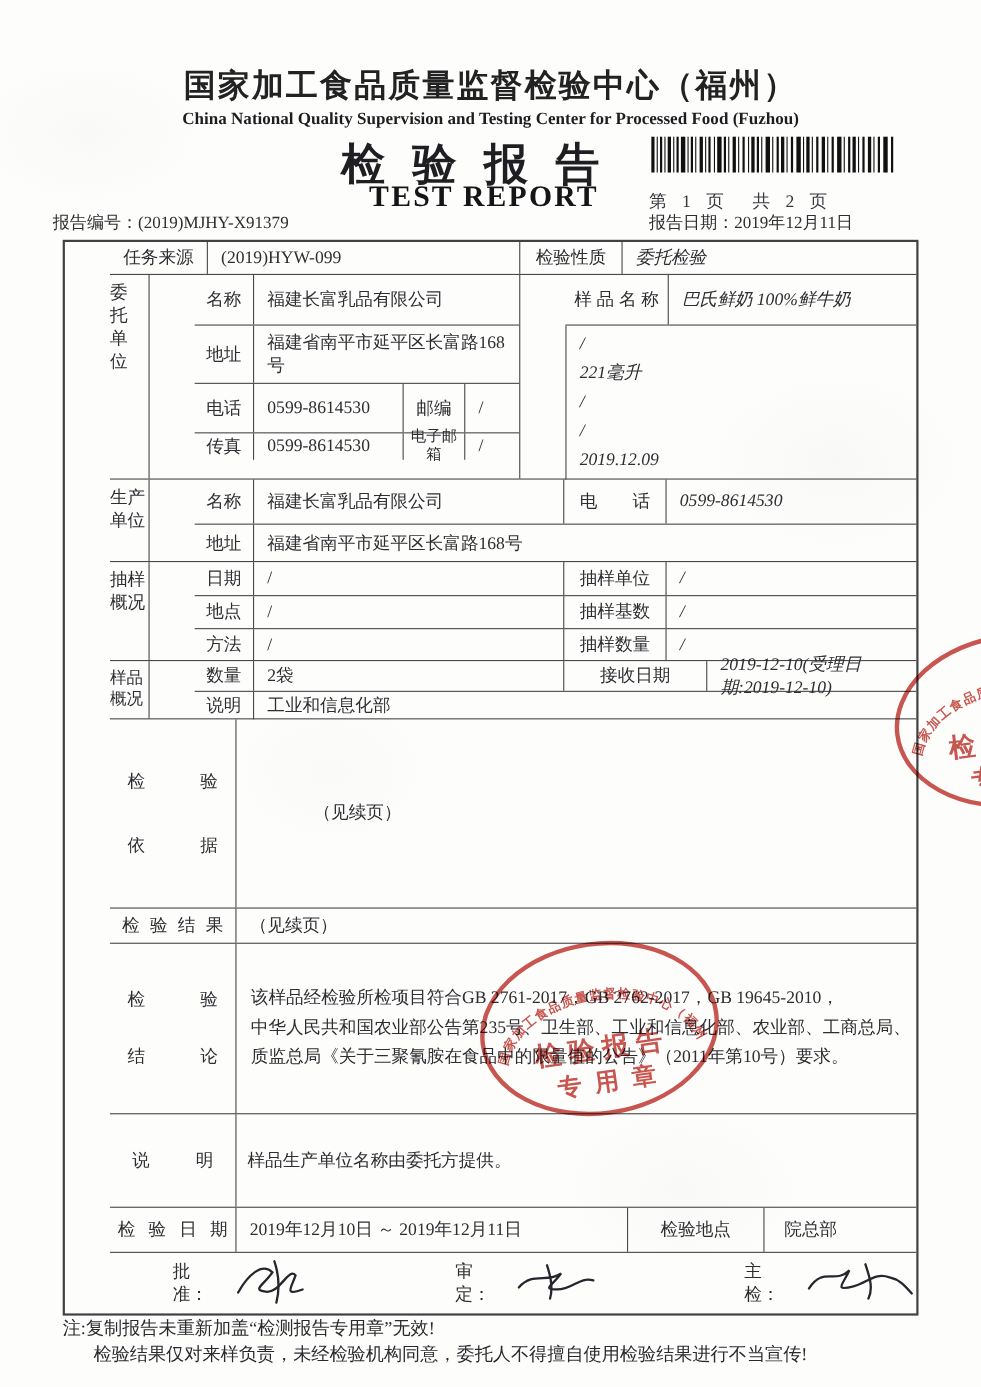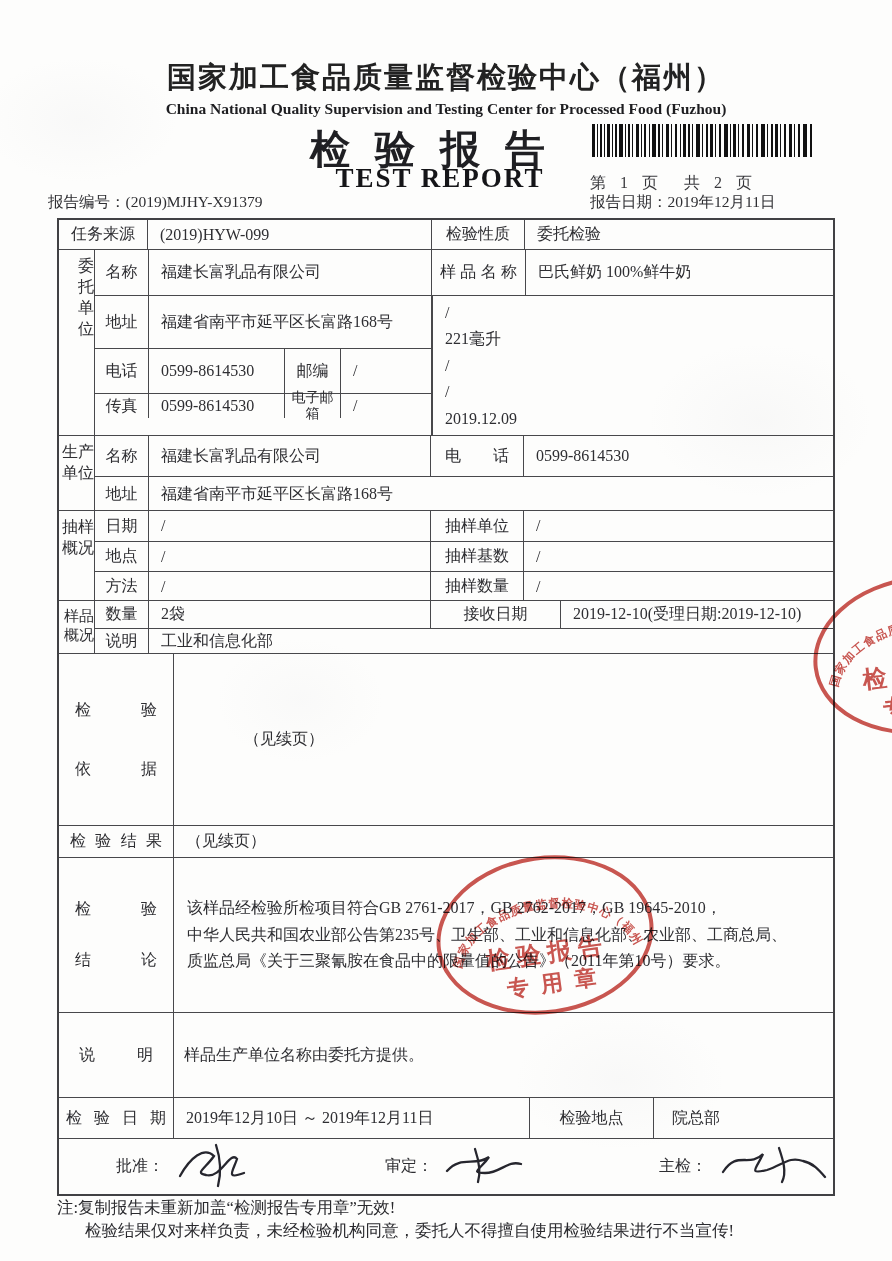--- a/index.html
+++ b/index.html
@@ -28,31 +28,31 @@
             font-size: 40px; font-weight: 700; letter-spacing: 25px; color:#1f1f23; }
   .doc-en { top: 163px; left: 150px; width: 580px; text-align: center;
             font-size: 27px; font-weight: 700; letter-spacing: 2px; color:#151518; }
   .barcode { top: 124px; left: 592px; }
   .page-info { top: 173px; left: 590px; font-size: 16px; letter-spacing: 5px; color:#39393d; }
   .meta-left  { top: 192px; left: 48px;  font-size: 15.5px; }
   .meta-right { top: 192px; left: 590px; font-size: 15.5px; }
 
   
   .tbl { top: 218px; left: 57px; width: 778px; border: 2px solid #414144; background: transparent; }
-  .fr { display: flex; }
+  .fr { display: flex; margin-left: 41px; }
   .bt { border-top: 1.6px solid #48484b; }
   .bl { border-left: 1.6px solid #48484b; }
   .cell { display:flex; align-items:center; font-size: 16px; }
   .lab  { justify-content:center; }
   .val  { justify-content:flex-start; padding-left: 12px; }
   .jl { display:block; width:100%; text-align: justify; text-align-last: justify; }
   .band { flex-direction: column; justify-content: space-around; align-items:center;
           font-size: 16px; padding: 6px 0; }
-  .w-band { width: 35px; text-align: right; }  .w-f { width: 53px; }  .w-lv { width: 284px; }
-  .w-rl { width: 93px; }    .w-rest { flex: 1; }
+  .w-band { width: 35px; }  .w-f { width: 53px; }  .w-lv { width: 284px; }
+  .w-rl { width: 93px; }    .w-rest { flex: 1; font-style: italic; }
   .stack { display:flex; flex-direction:column; justify-content:space-around; }
   .line28 { height: 28px; display:flex; align-items:center; }
   .sig-row { height: 56px; display:flex; align-items:center; }
   .sig-label { font-size: 16px; }
   .sig-svg { margin: -6px 0 0 10px; }
 
   .notes { top: 1196px; left: 57px; width: 800px; font-size: 16.5px; line-height: 23px; color:#2a2a2e; }
   .notes .n2 { padding-left: 28px; }
 
   

